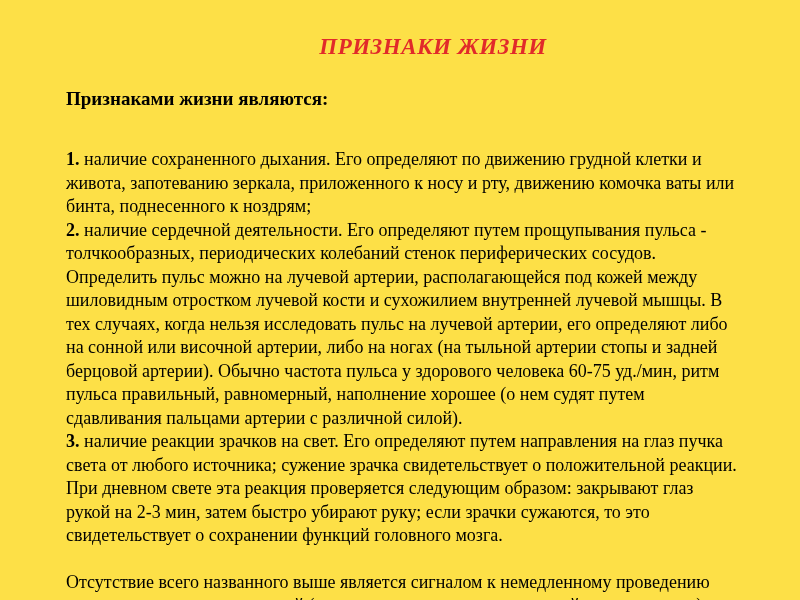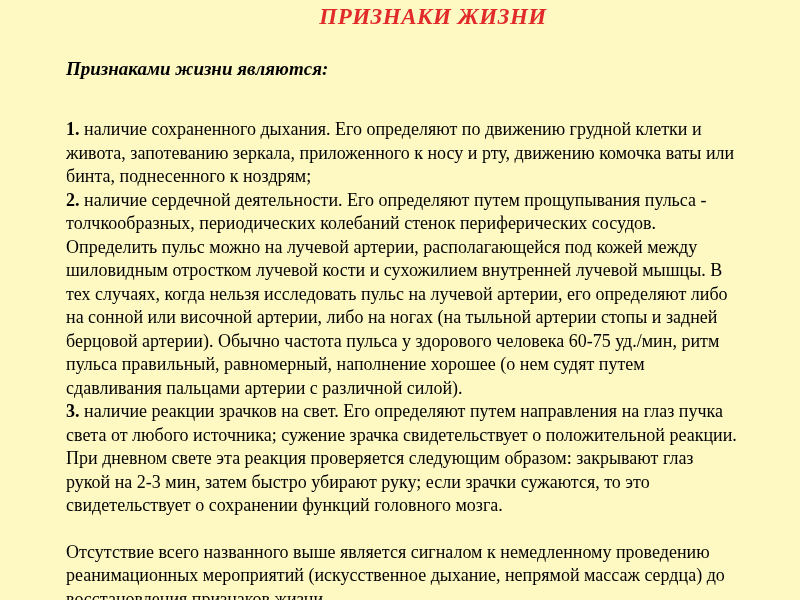--- a/index.html
+++ b/index.html
@@ -5,42 +5,41 @@
   html, body {
     margin: 0;
     padding: 0;
     background: #ffffff;
   }
   .page {
     position: relative;
     width: 800px;
     height: 600px;
     box-sizing: border-box;
-    background: #fef9c3;
-    padding: 4px 58px 0 66px;
+    background: #fde047;
+    padding: 34px 58px 0 66px;
     overflow: hidden;
     font-family: "Liberation Serif", "DejaVu Serif", serif;
     color: #000000;
   }
   .title {
     margin: 0 0 0 58px;
     text-align: center;
     font-size: 23px;
     font-weight: bold;
     font-style: italic;
     color: #e12a2a;
     letter-spacing: 0.5px;
     line-height: 26px;
   }
   .intro {
     margin: 27px 0 7px 0;
     font-size: 19px;
     font-weight: bold;
     line-height: 23px;
-    font-style: italic;
   }
   .body-block {
     margin-top: 38px;
   }
   .item {
     margin: 0;
     font-size: 18px;
     line-height: 23.5px;
   }
   .item .num {

